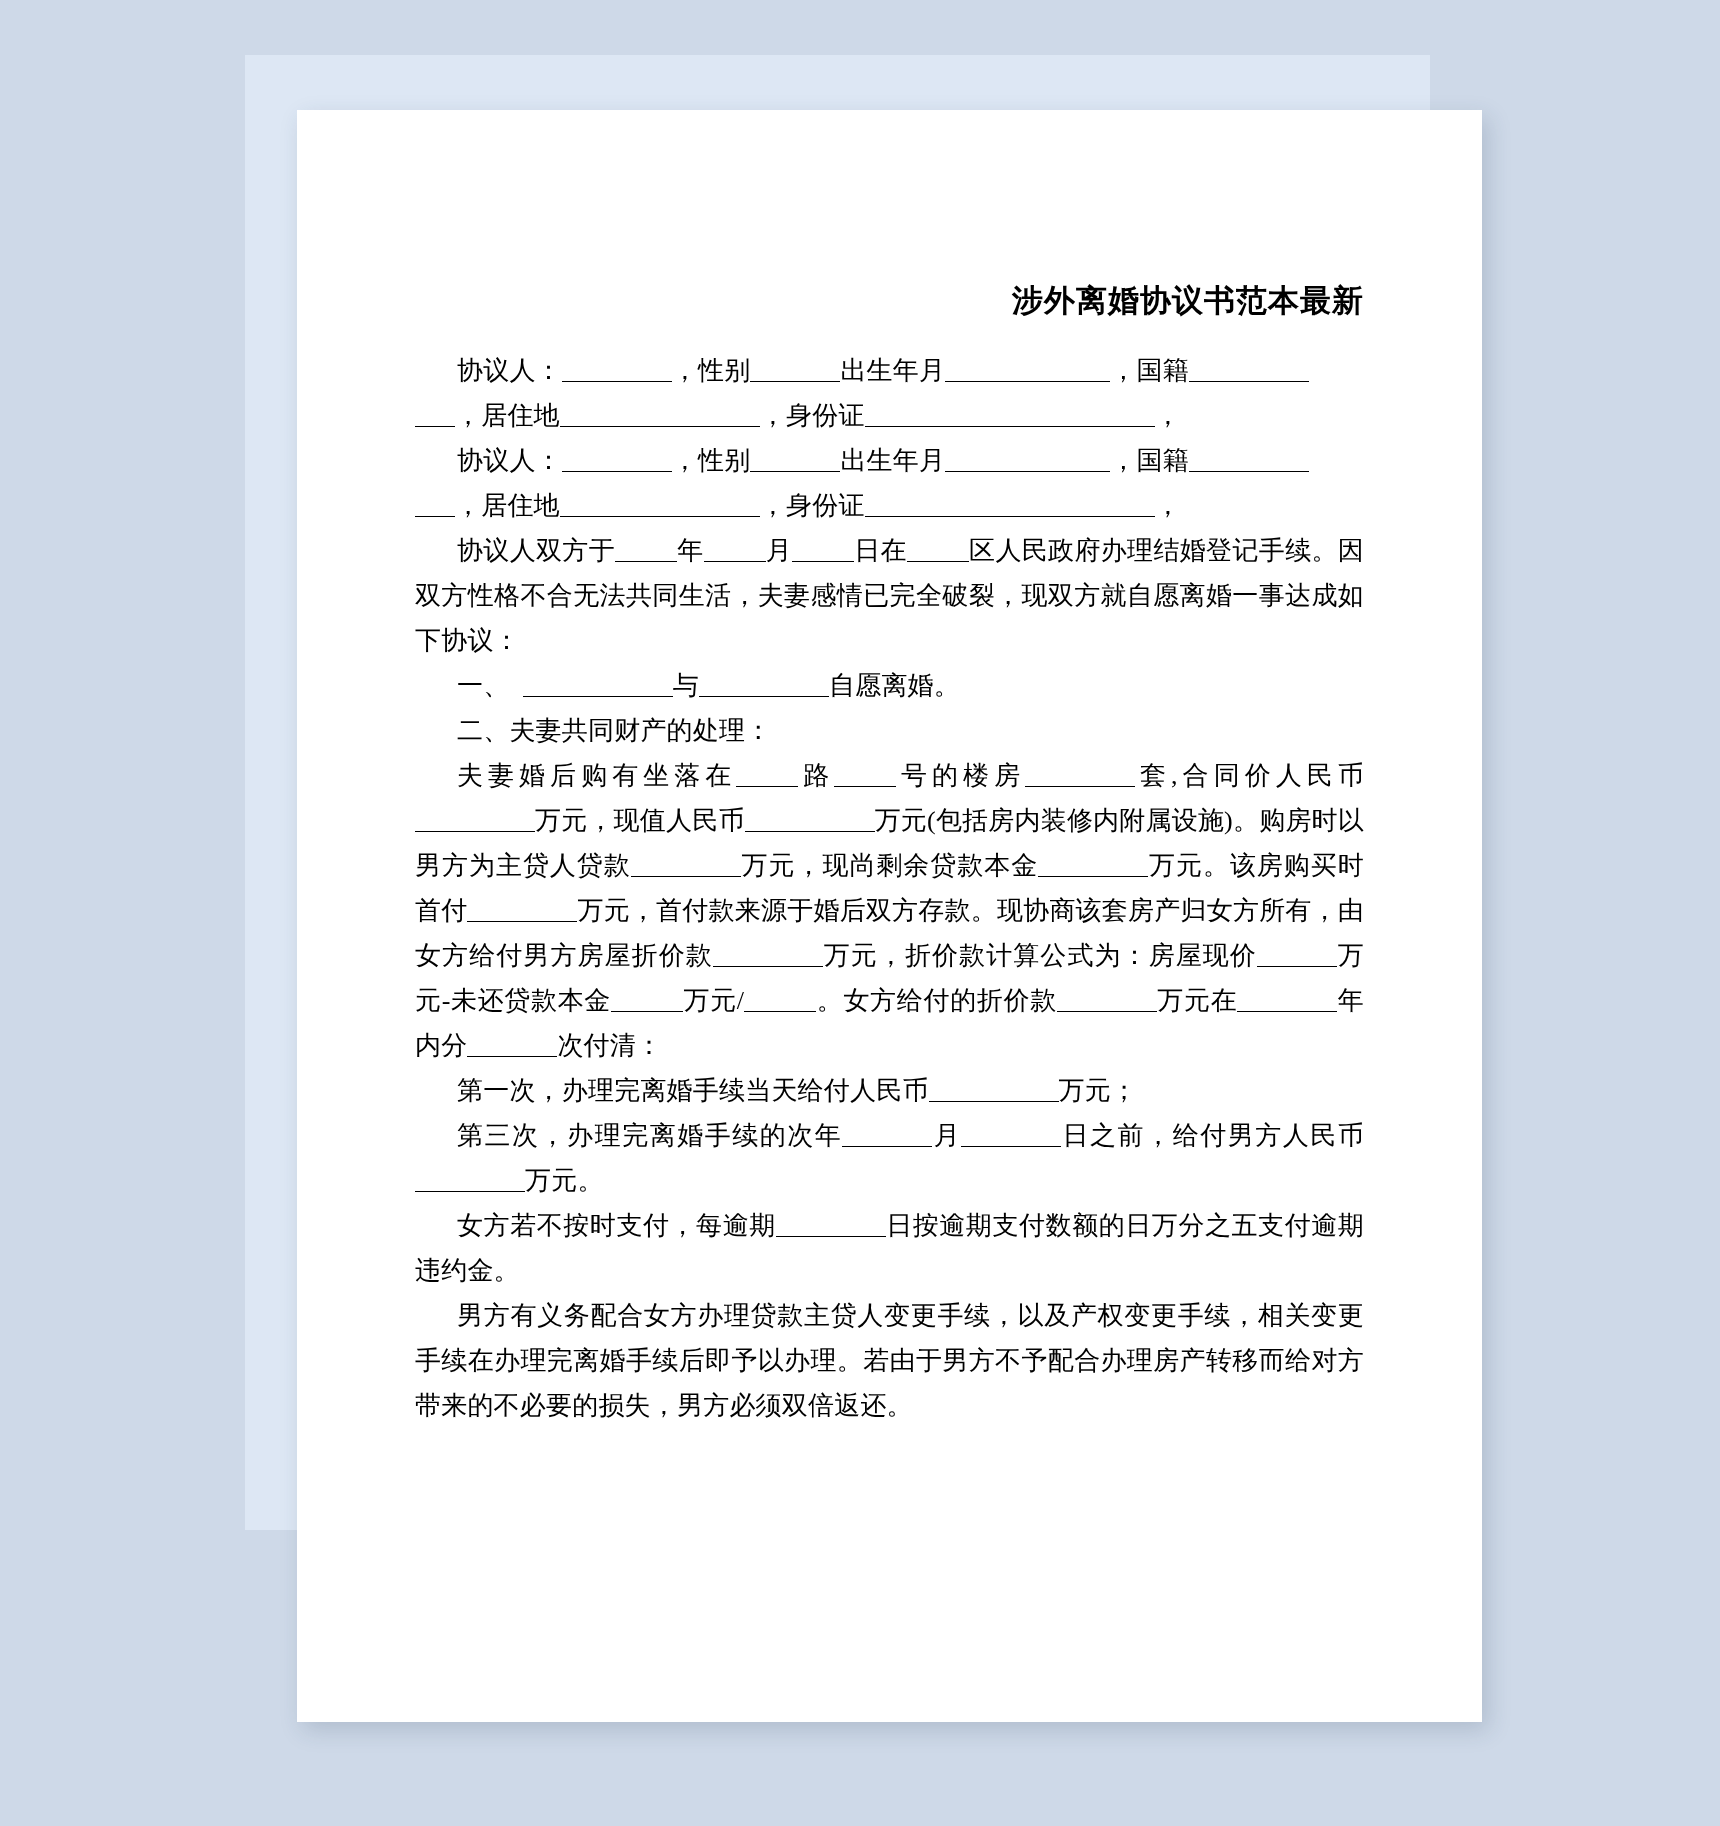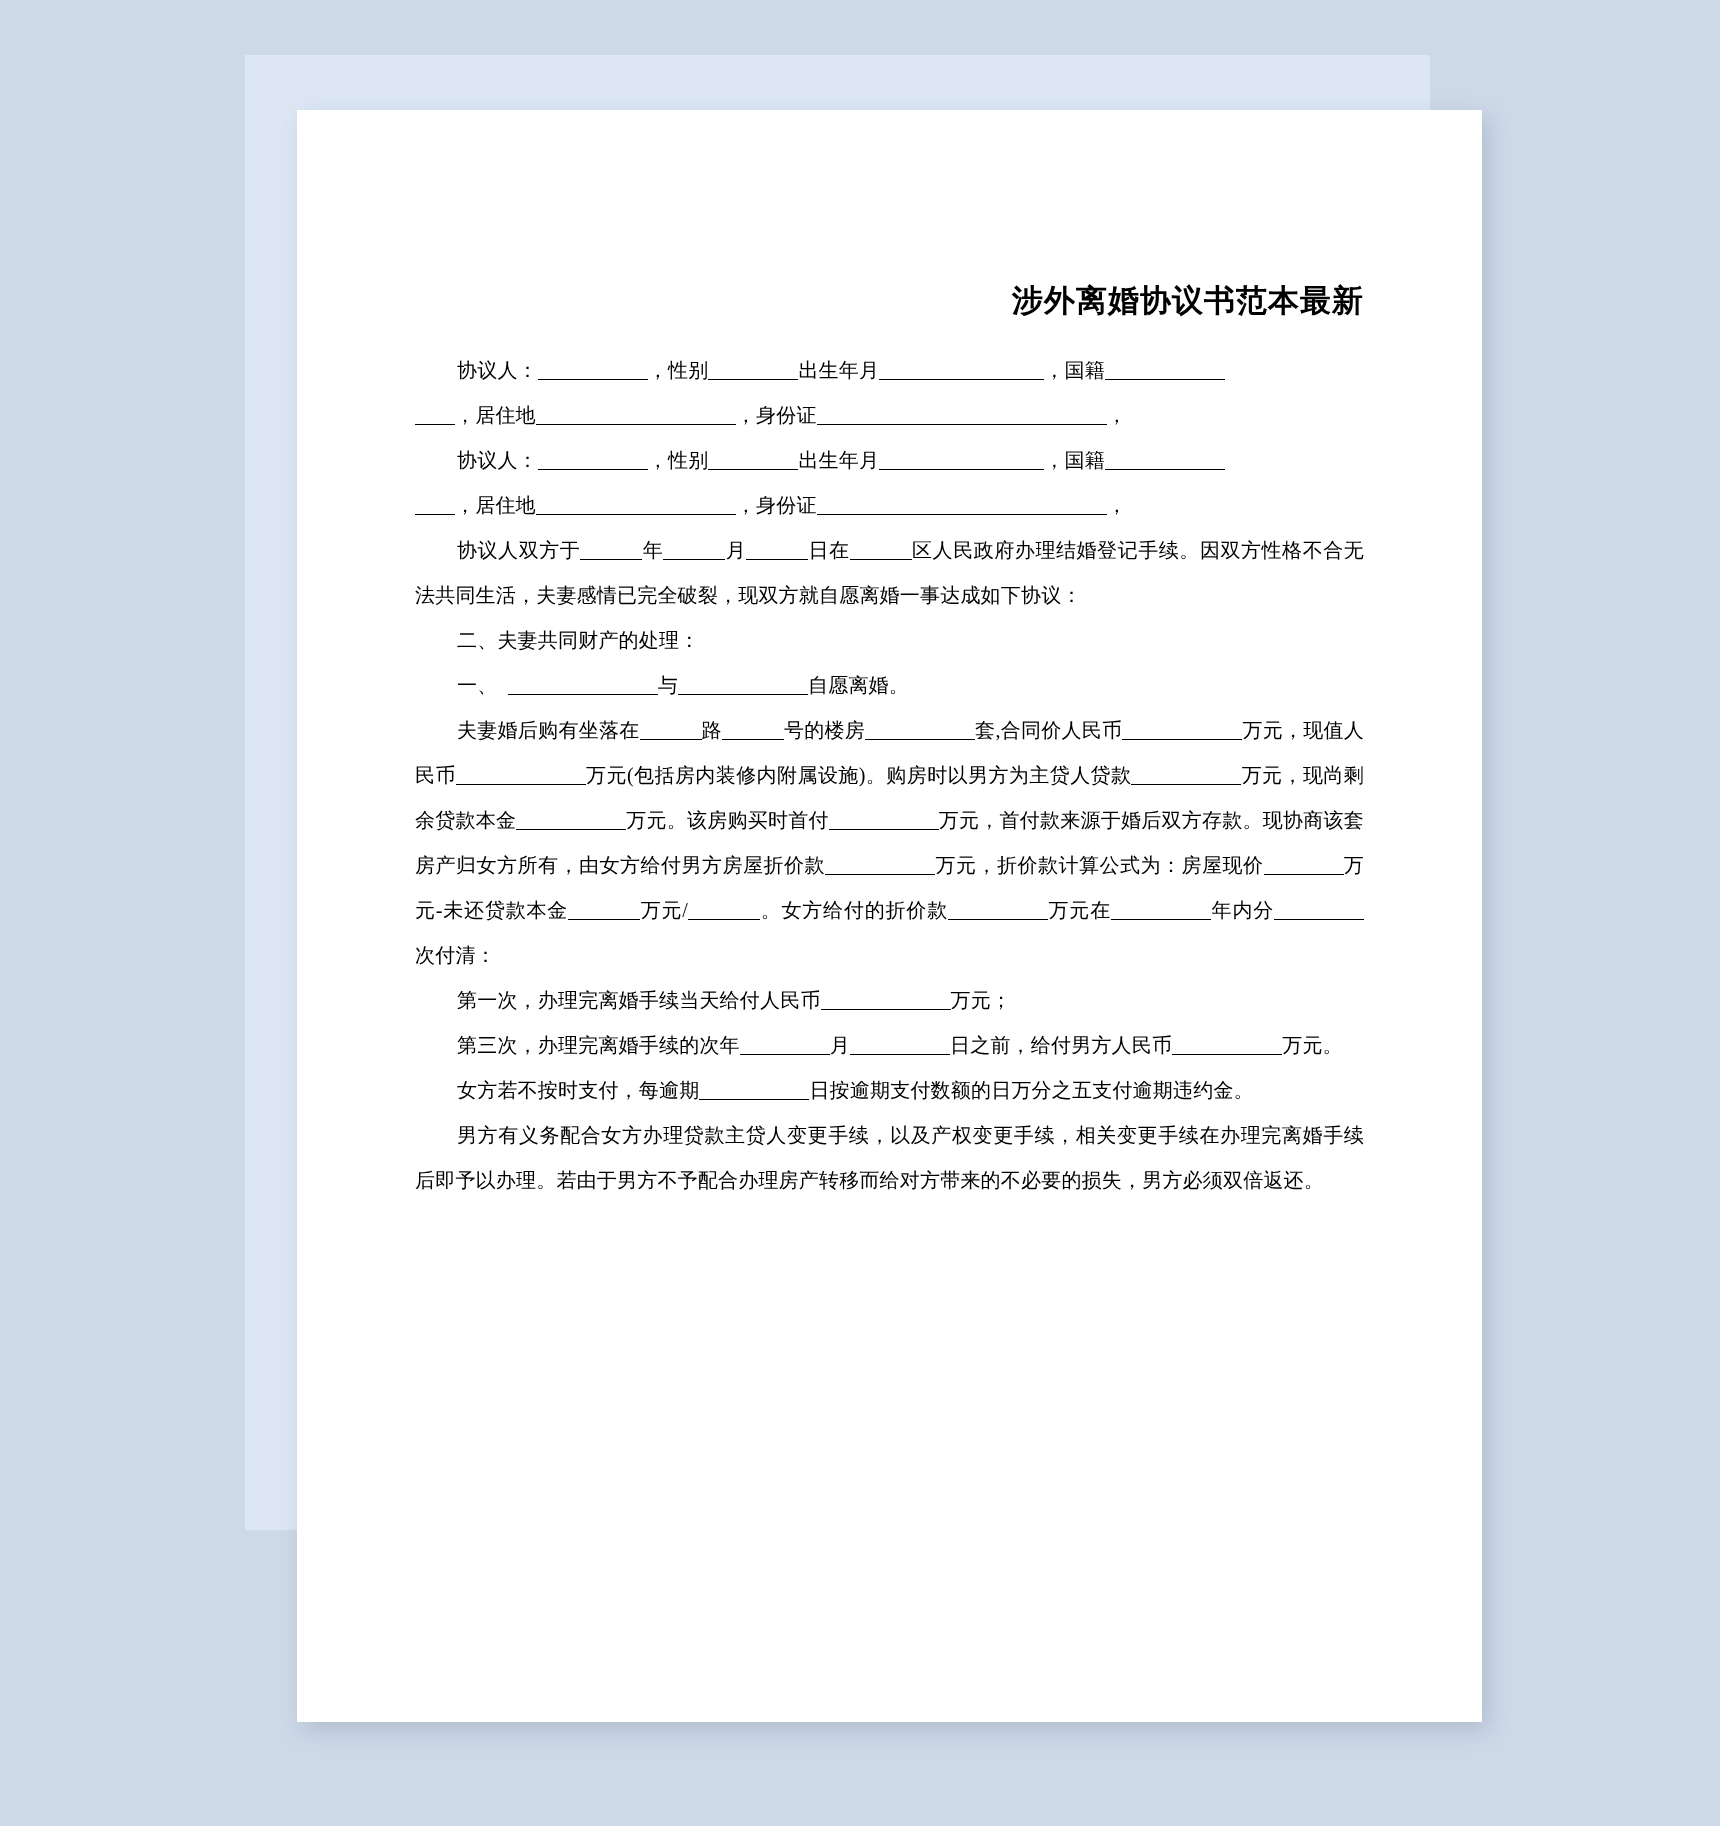--- a/index.html
+++ b/index.html
@@ -40,21 +40,21 @@
   .doc-title {
     text-align: right;
     font-size: 31px;
     font-weight: bold;
     letter-spacing: 1px;
     margin: 0 0 26px 0;
     color: #000;
     font-family: "Liberation Serif", "DejaVu Serif", serif;
   }
   .para {
-    font-size: 20px;
+    font-size: 26px;
     line-height: 45px;
     color: #000;
     margin: 0;
     text-align: justify;
     text-justify: inter-ideograph;
     letter-spacing: 0.2px;
   }
   .para.indent {
     text-indent: 42px;
   }
@@ -102,25 +102,25 @@
 
     <p class="para">
       <span class="blk w40"></span><span>，居住地</span><span class="blk w200"></span><span>，身份证</span><span class="blk w290"></span><span>，</span>
     </p>
 
     <p class="para indent">
       <span>协议人双方于</span><span class="blk w62"></span><span>年</span><span class="blk w62"></span><span>月</span><span class="blk w62"></span><span>日在</span><span class="blk w62"></span><span>区人民政府办理结婚登记手续。因双方性格不合无法共同生活，夫妻感情已完全破裂，现双方就自愿离婚一事达成如下协议：</span>
     </p>
 
     <p class="para indent">
-      <span>二、夫妻共同财产的处理：</span>
+      <span>一、</span>&nbsp;&nbsp;<span class="blk w150"></span><span>与</span><span class="blk w130"></span><span>自愿离婚。</span>
     </p>
 
     <p class="para indent">
-      <span>一、</span>&nbsp;&nbsp;<span class="blk w150"></span><span>与</span><span class="blk w130"></span><span>自愿离婚。</span>
+      <span>二、夫妻共同财产的处理：</span>
     </p>
 
     <p class="para indent">
       <span>夫妻婚后购有坐落在</span><span class="blk w62"></span><span>路</span><span class="blk w62"></span><span>号的楼房</span><span class="blk w110"></span><span>套,合同价人民币</span><span class="blk w120"></span><span>万元，现值人民币</span><span class="blk w130"></span><span>万元(包括房内装修内附属设施)。购房时以男方为主贷人贷款</span><span class="blk w110"></span><span>万元，现尚剩余贷款本金</span><span class="blk w110"></span><span>万元。该房购买时首付</span><span class="blk w110"></span><span>万元，首付款来源于婚后双方存款。现协商该套房产归女方所有，由女方给付男方房屋折价款</span><span class="blk w110"></span><span>万元，折价款计算公式为：房屋现价</span><span class="blk w80"></span><span>万元-未还贷款本金</span><span class="blk w72"></span><span>万元/</span><span class="blk w72"></span><span>。女方给付的折价款</span><span class="blk w100"></span><span>万元在</span><span class="blk w100"></span><span>年内分</span><span class="blk w90"></span><span>次付清：</span>
     </p>
 
     <p class="para indent">
       <span>第一次，办理完离婚手续当天给付人民币</span><span class="blk w130"></span><span>万元；</span>
     </p>
 

